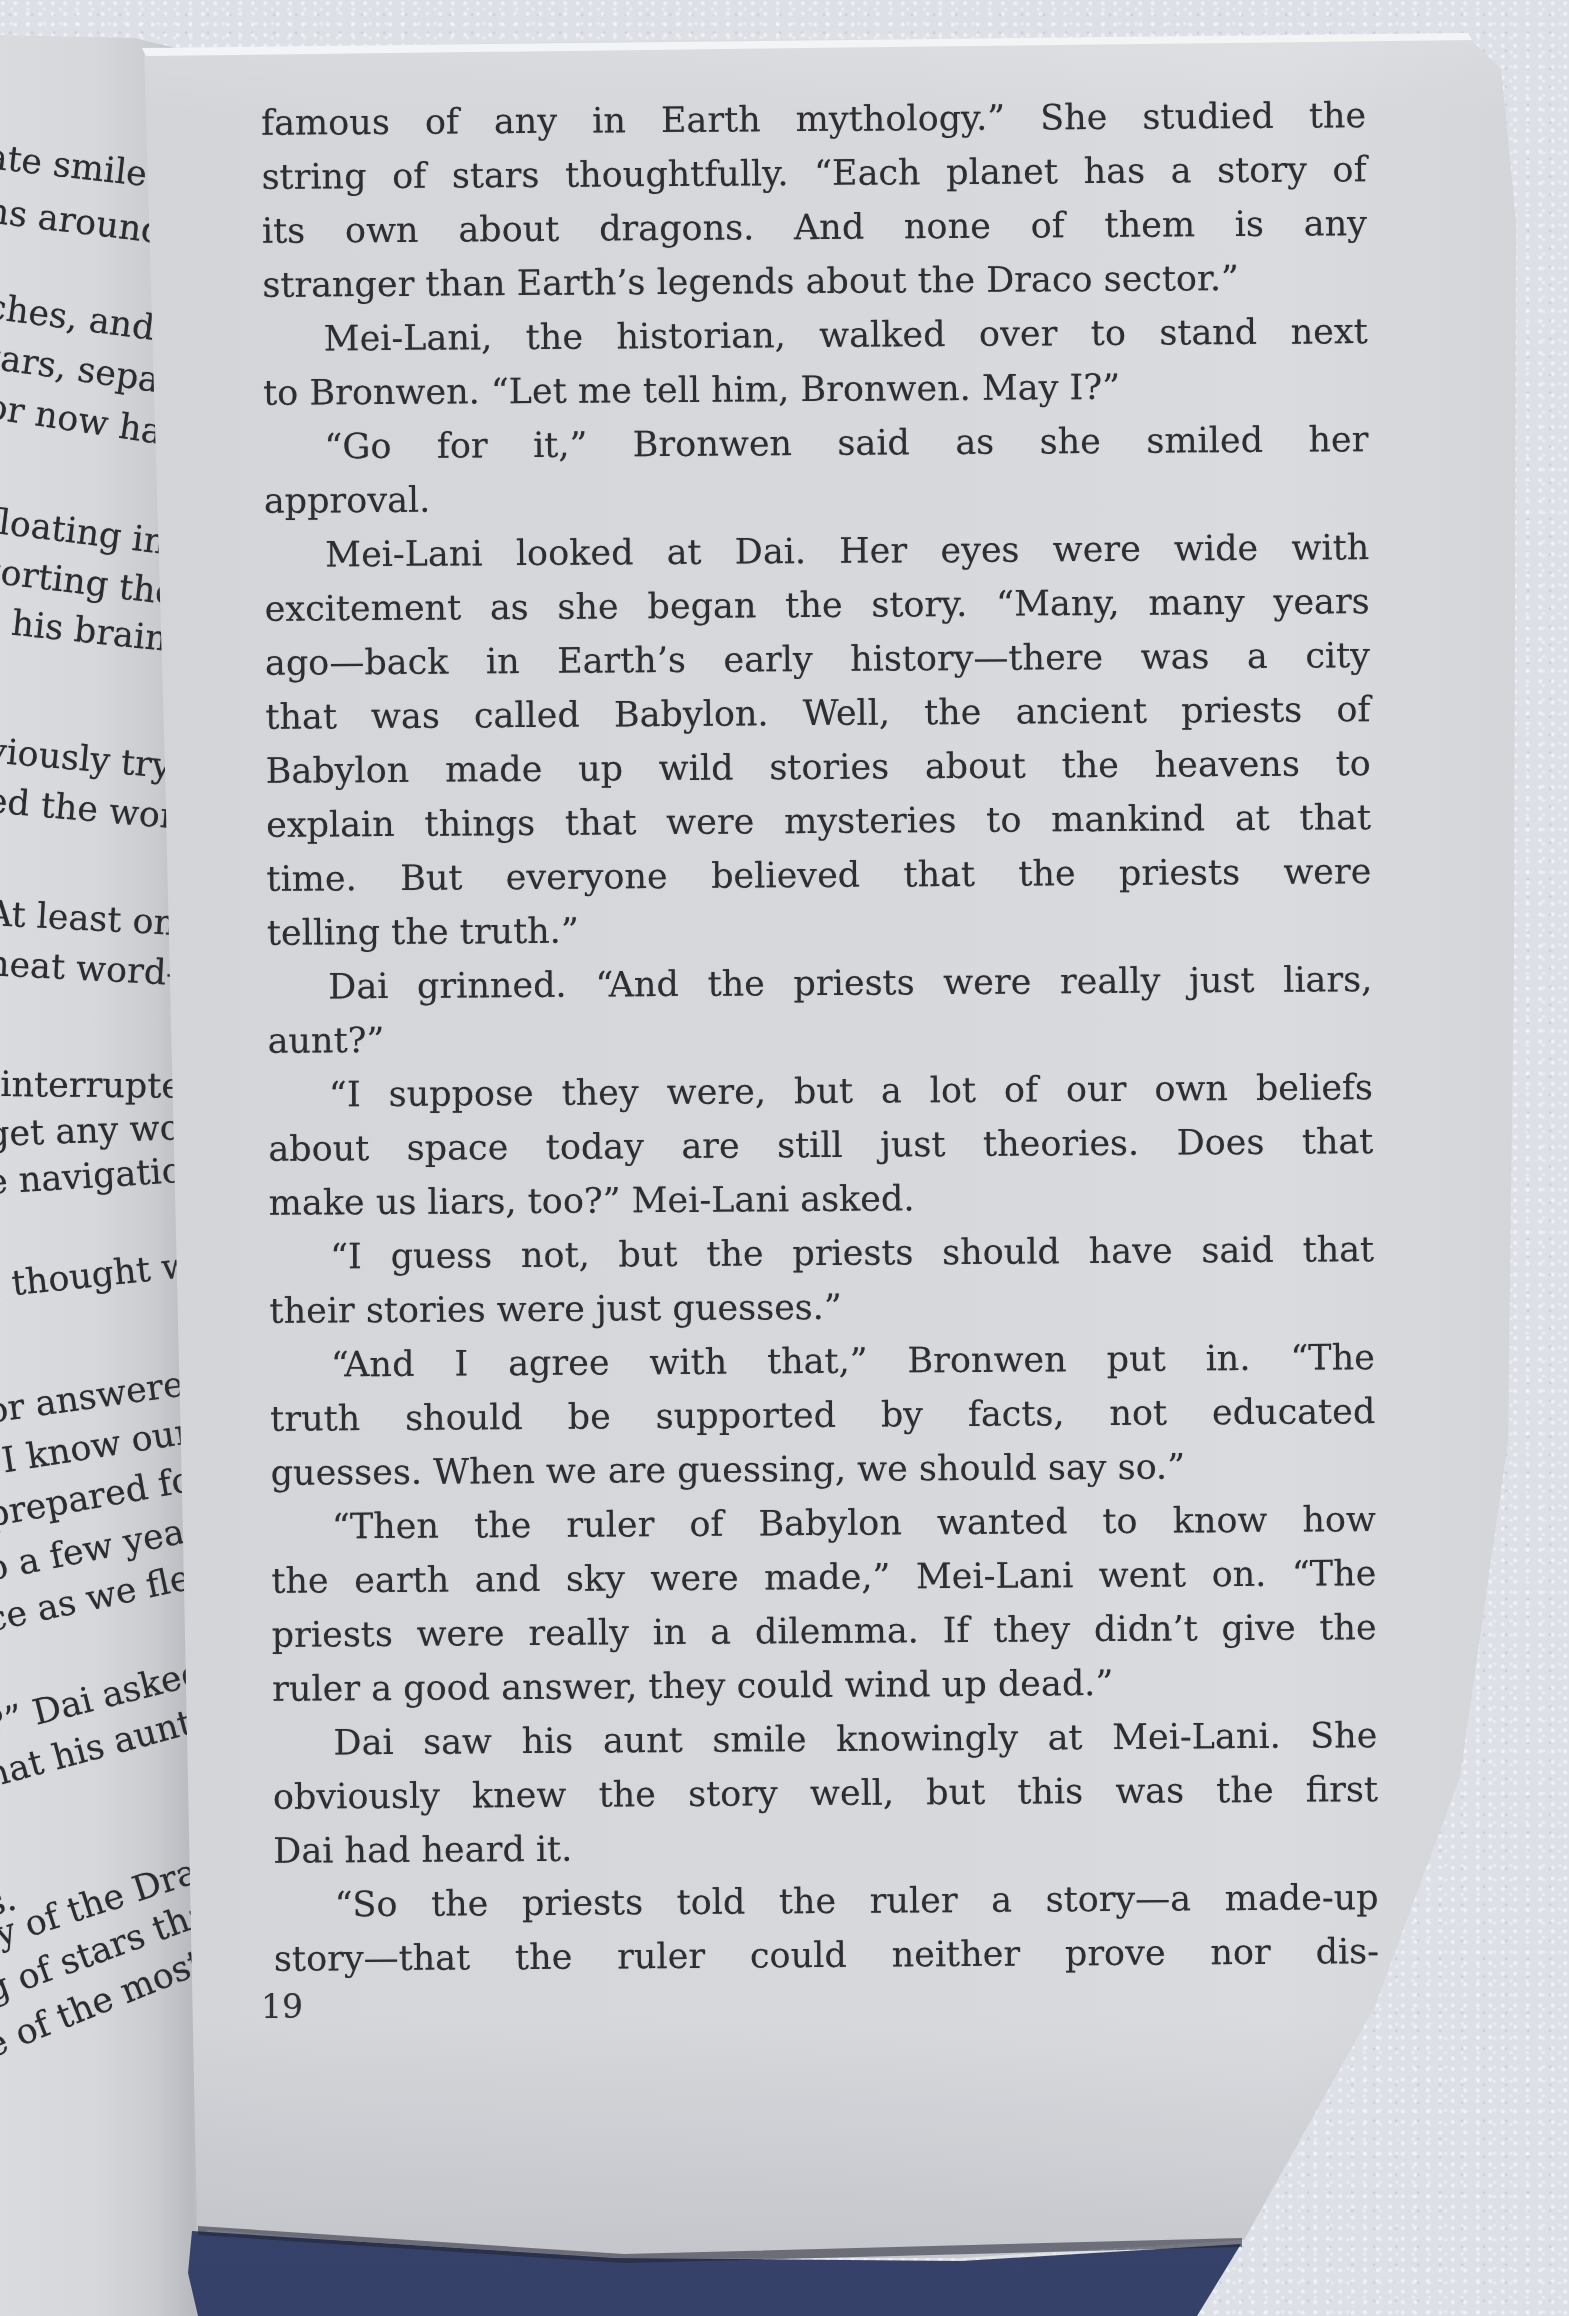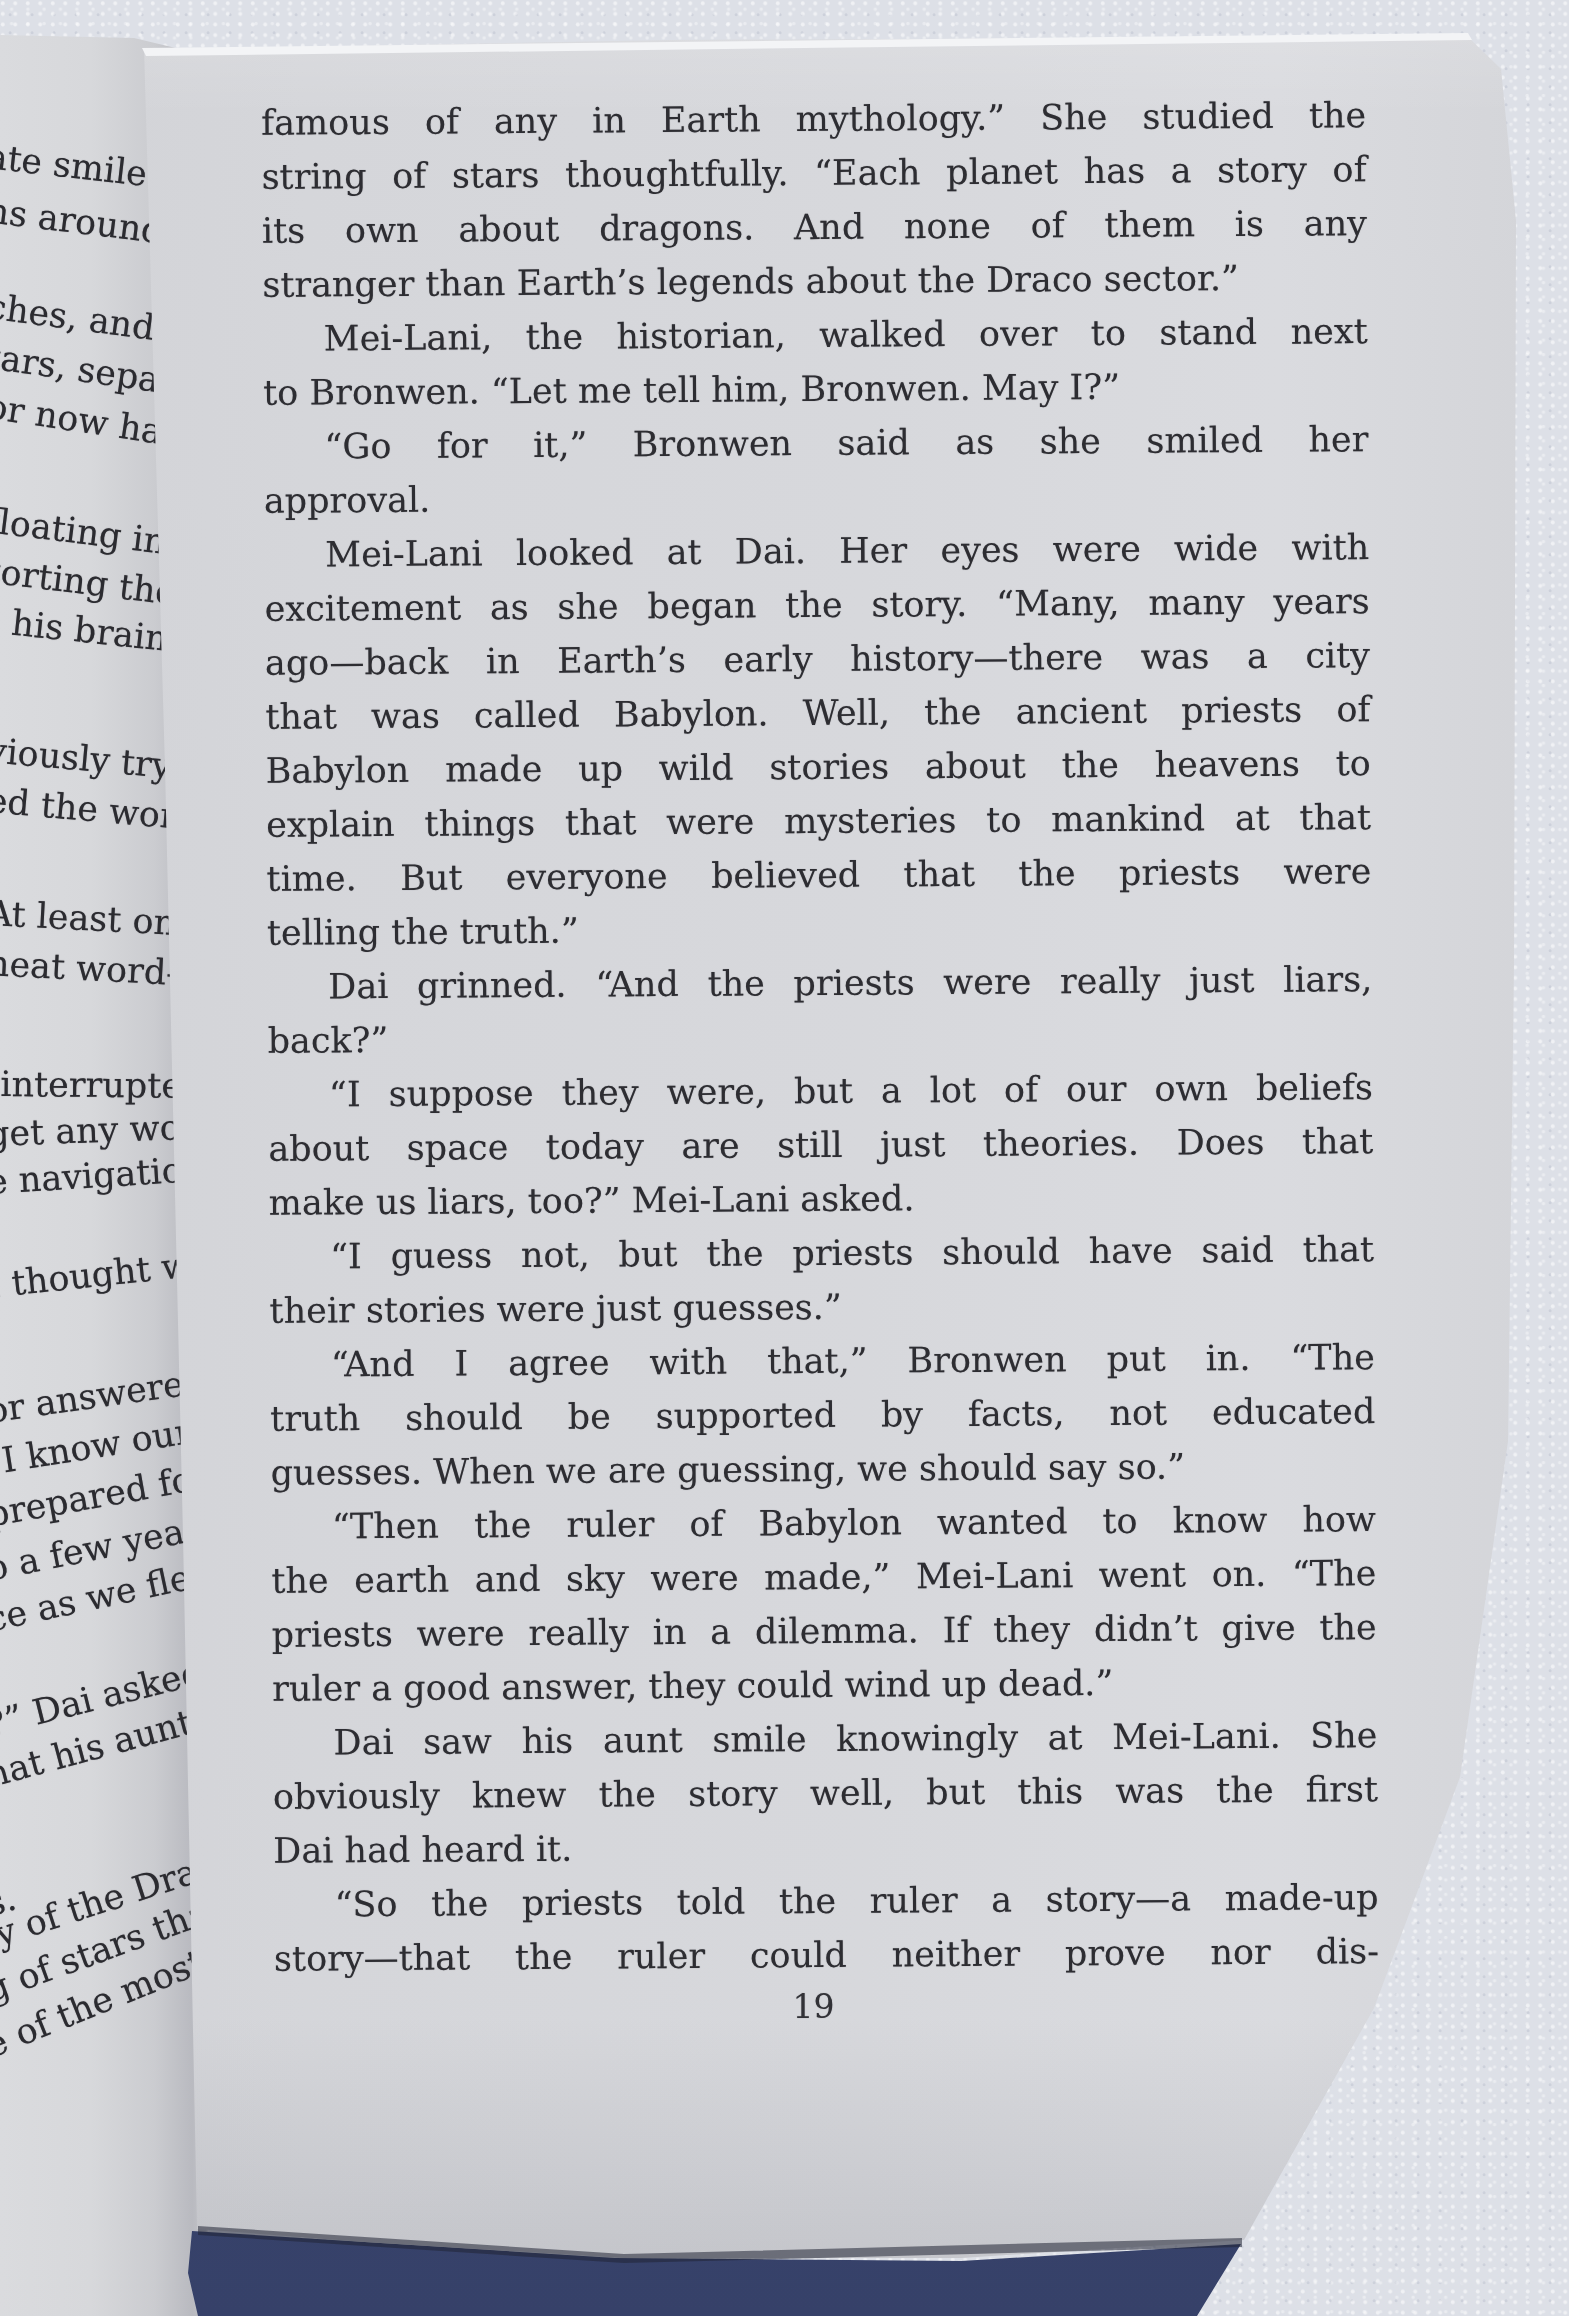--- a/index.html
+++ b/index.html
@@ -86,21 +86,21 @@
   .line{
     height:54px;line-height:54px;
     text-align:justify;text-align-last:justify;
     overflow:visible;
   }
   .line.indent{text-indent:61px;}
   .line.flush{text-align-last:left;}
   .it{}
   .page-number{
     position:absolute;left:261px;top:1987px;width:1105px;z-index:4;
-    text-align:center;font-size:33px;color:#323237;
+    text-align:left;font-size:33px;color:#323237;
     text-shadow:0 0 1px rgba(45,45,50,0.4);
   }
 </style>
 </head>
 <body>
 
 <div class="left-page">
   <div>
       <div class="frag frag-0">ate smile.</div>
       <div class="frag frag-1">ns around</div>
@@ -149,21 +149,21 @@
     <div class="line flush"><span>approval.</span></div>
     <div class="line indent"><span>Mei-Lani looked at Dai. Her eyes were wide with</span></div>
     <div class="line"><span>excitement as she began the story. “Many, many years</span></div>
     <div class="line"><span>ago—back in Earth’s early history—there was a city</span></div>
     <div class="line"><span>that was called Babylon. Well, the ancient priests of</span></div>
     <div class="line"><span>Babylon made up wild stories about the heavens to</span></div>
     <div class="line"><span>explain things that were mysteries to mankind at that</span></div>
     <div class="line"><span>time. But everyone believed that the priests were</span></div>
     <div class="line flush"><span>telling the truth.”</span></div>
     <div class="line indent"><span>Dai grinned. “And the priests were really just liars,</span></div>
-    <div class="line flush"><span>back?”</span></div>
+    <div class="line flush"><span>aunt?”</span></div>
     <div class="line indent"><span>“I suppose they were, but a lot of our own beliefs</span></div>
     <div class="line"><span>about space today are still just theories. Does that</span></div>
     <div class="line flush"><span>make us liars, too?” Mei-Lani asked.</span></div>
     <div class="line indent"><span>“I guess not, but the priests should have said that</span></div>
     <div class="line flush"><span>their stories were just guesses.”</span></div>
     <div class="line indent"><span>“And I agree with that,” Bronwen put in. “The</span></div>
     <div class="line"><span>truth should be supported by facts, not educated</span></div>
     <div class="line flush"><span>guesses. When we </span><span class="it">are</span><span> guessing, we should say so.”</span></div>
     <div class="line indent"><span>“Then the ruler of Babylon wanted to know how</span></div>
     <div class="line"><span>the earth and sky were made,” Mei-Lani went on. “The</span></div>

